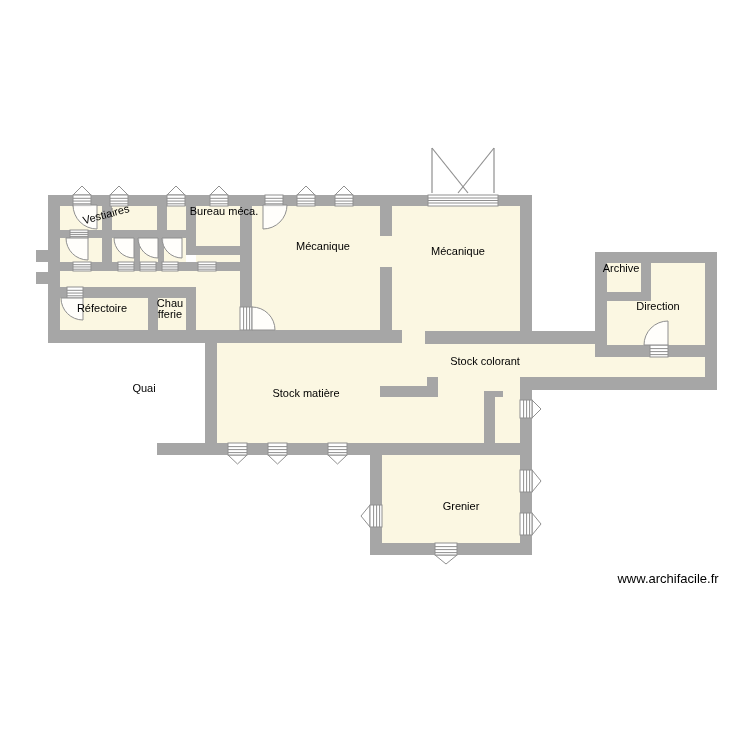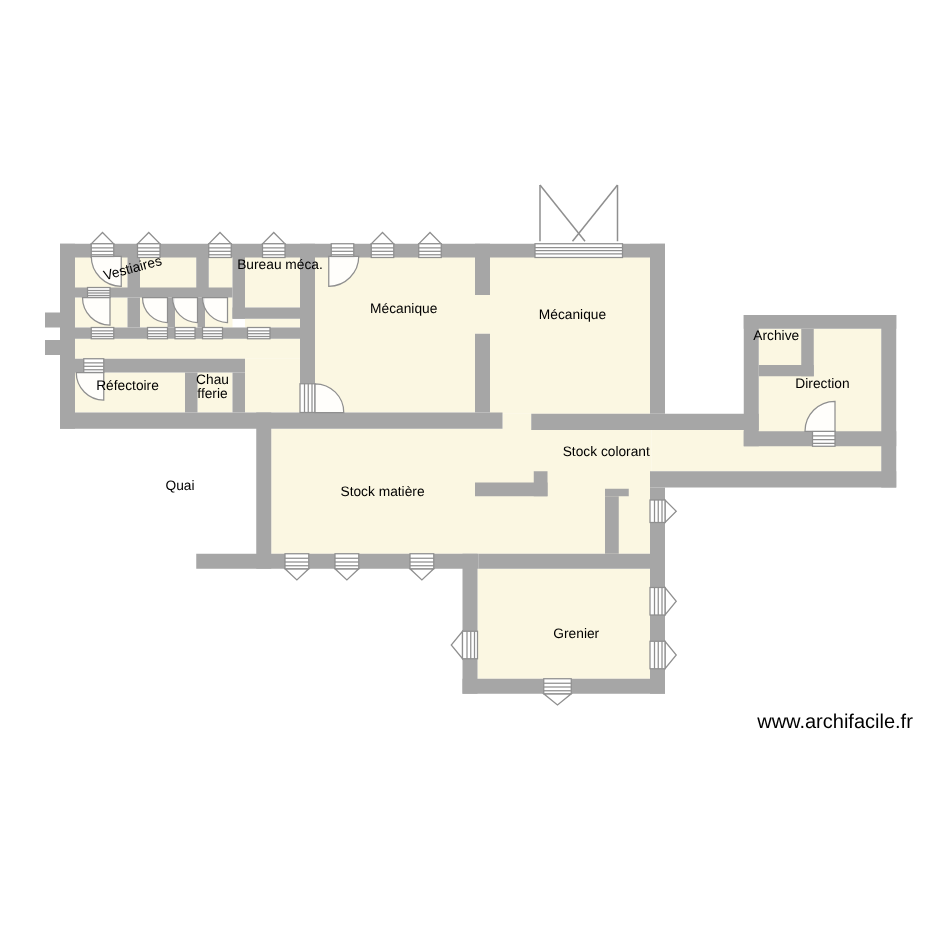--- a/index.html
+++ b/index.html
@@ -1,20 +1,20 @@
 <!DOCTYPE html>
 <html><head>
 <meta charset="utf-8">
 <style>
   html,body{margin:0;padding:0;background:#ffffff;}
   #stage{position:relative;width:750px;height:750px;background:#ffffff;overflow:hidden;
          font-family:"Liberation Sans", sans-serif;}
   #plan-svg{position:absolute;left:0;top:0;}
   .room-label{font-size:11px;fill:#000;}
-  #watermark{position:absolute;font-size:16px;color:#1f1f1f;white-space:nowrap;
+  #watermark{position:absolute;font-size:13px;color:#1f1f1f;white-space:nowrap;
              transform:translate(-50%,-50%);}
 </style>
 </head>
 <body>
 
 <div id="stage">
   <svg id="plan-svg" width="750" height="750" viewBox="0 0 750 750">
       <rect x="60" y="205" width="42" height="26" fill="#fbf7e2"></rect>
       <rect x="112" y="205" width="45" height="26" fill="#fbf7e2"></rect>
       <rect x="167" y="205" width="19" height="26" fill="#fbf7e2"></rect>

